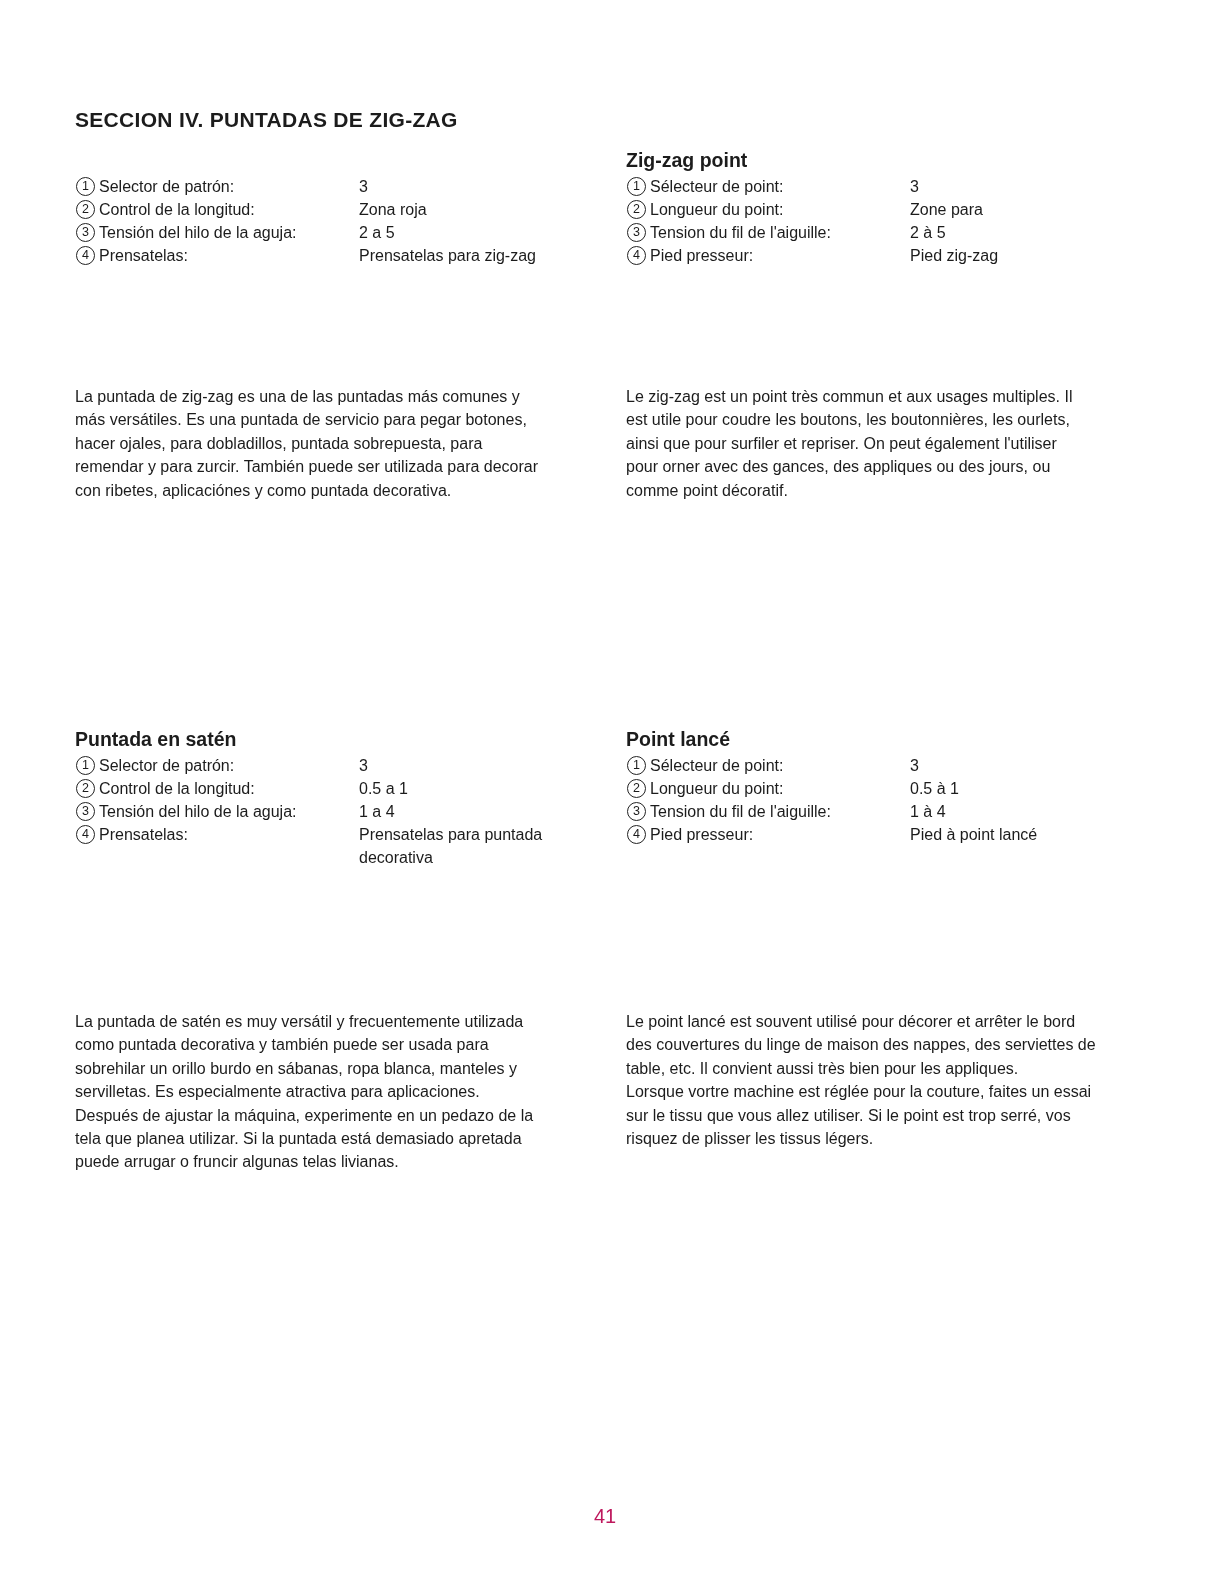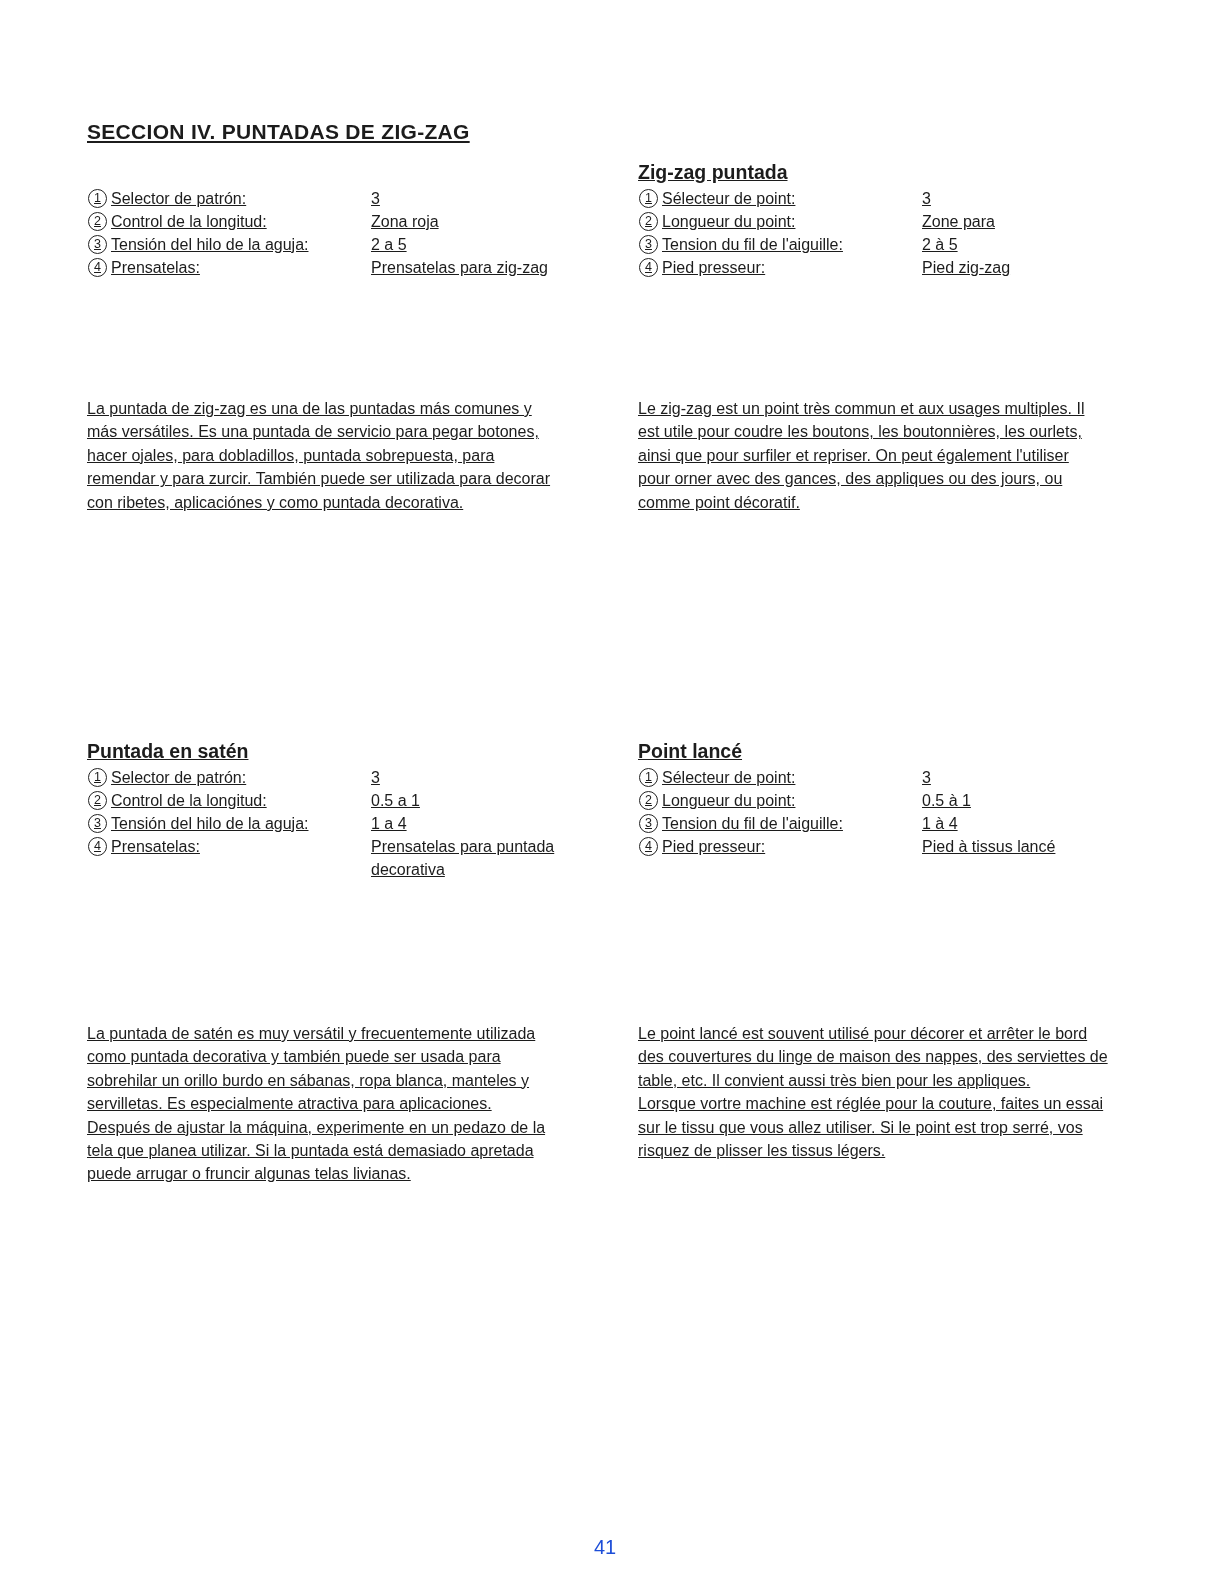--- a/index.html
+++ b/index.html
@@ -13,21 +13,21 @@
     height: 1572px;
     background: #ffffff;
     font-family: "Liberation Sans", sans-serif;
     color: #1c1c1c;
     overflow: hidden;
   }
   .col { position: absolute; top: 0; height: 100%; }
   .col-es { left: 71px;  width: 552px; }
   .col-fr { left: 622px; width: 552px; }
 
-  .block { position: absolute; left: 0; right: 0; margin: 16px; text-decoration: underline; }
+  .block { position: absolute; left: 0; right: 0; margin: 4px; }
 
   .h1 {
     top: 104px;
     font-size: 21px;
     font-weight: 700;
     letter-spacing: 0.3px;
     white-space: nowrap;
   }
   .sub {
     font-size: 19.5px;
@@ -63,26 +63,26 @@
   .para {
     font-size: 16px;
     line-height: 23.4px;
     white-space: nowrap;
   }
   .para1 { top: 381px; }
   .para2 { top: 1006px; }
 
   .page-number {
     position: absolute;
-    top: 1536px;
+    top: 1505px;
     left: 0;
     width: 100%;
     text-align: center;
     font-size: 20px;
-    color: #1d4ed8;
+    color: #be185d;
   }
 </style>
 </head>
 <body>
 
 <div class="page">
 
   <div class="col col-es">
     <div class="block h1">SECCION IV. PUNTADAS DE ZIG-ZAG</div>
 
@@ -131,21 +131,21 @@
         <span class="num">4</span>
         <span class="lbl">Prensatelas:</span>
         <span class="val">Prensatelas para puntada decorativa</span>
       </div>
     </div>
     <div class="block para para2">La puntada de satén es muy versátil y frecuentemente utilizada<br>como puntada decorativa y también puede ser usada para<br>sobrehilar un orillo burdo en sábanas, ropa blanca, manteles y<br>servilletas.  Es especialmente atractiva para aplicaciones.<br>Después de ajustar la máquina, experimente en un pedazo de la<br>tela que planea utilizar. Si la puntada está demasiado apretada<br>puede arrugar o fruncir algunas telas livianas.</div>
   </div>
 
   <div class="col col-fr">
 
-    <div class="block sub sub1">Zig-zag puntada</div>
+    <div class="block sub sub1">Zig-zag point</div>
     <div class="block items items1">
       <div class="item">
         <span class="num">1</span>
         <span class="lbl">Sélecteur de point:</span>
         <span class="val">3</span>
       </div>
       <div class="item">
         <span class="num">2</span>
         <span class="lbl">Longueur du point:</span>
         <span class="val">Zone para</span>
@@ -176,20 +176,20 @@
         <span class="val">0.5 à 1</span>
       </div>
       <div class="item">
         <span class="num">3</span>
         <span class="lbl">Tension du fil de l'aiguille:</span>
         <span class="val">1 à 4</span>
       </div>
       <div class="item">
         <span class="num">4</span>
         <span class="lbl">Pied presseur:</span>
-        <span class="val">Pied à tissus lancé</span>
+        <span class="val">Pied à point lancé</span>
       </div>
     </div>
     <div class="block para para2">Le point lancé est souvent utilisé pour décorer et arrêter le bord<br>des couvertures du linge de maison des nappes, des serviettes de<br>table, etc.  Il convient aussi très bien pour les appliques.<br>Lorsque vortre machine est réglée pour la couture, faites un essai<br>sur le tissu que vous allez utiliser.  Si le point est trop serré, vos<br>risquez de plisser les tissus légers.</div>
   </div>
 
   <div class="page-number">41</div>
 </div>
 
 </body></html>

